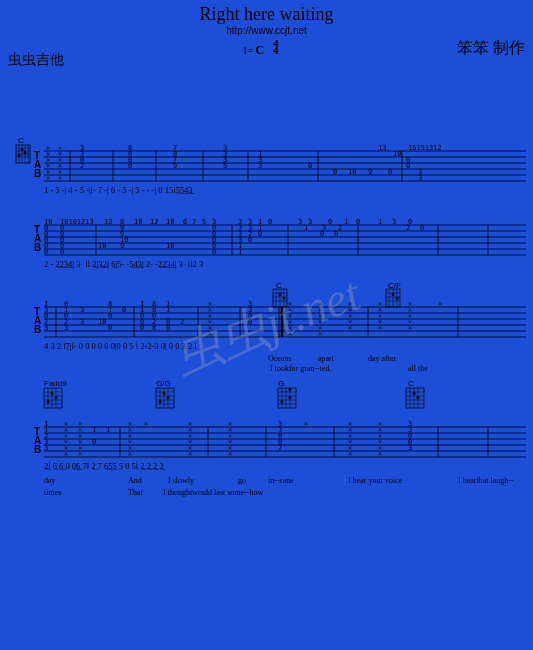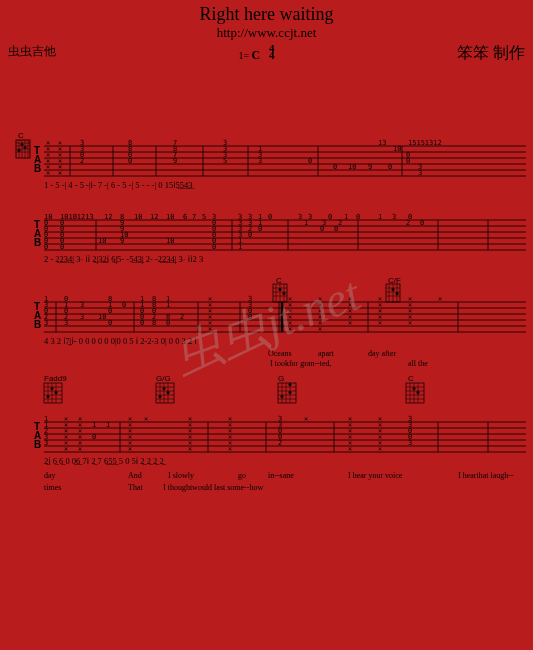--- a/index.html
+++ b/index.html
@@ -9,49 +9,49 @@
       background: #fff;
       font-family: 'Times New Roman', serif;
       overflow: hidden;
       position: relative;
     }
 
     .page {
       width: 533px;
       height: 650px;
       position: relative;
-      background: #b91c1c;
+      background: #1d4ed8;
       padding: 4px 8px;
     }
 
     .title-section {
       text-align: center;
       margin-bottom: 2px;
     }
 
     .title {
       font-size: 18px;
       font-weight: normal;
       font-family: 'Times New Roman', serif;
     }
 
     .subtitle {
-      font-size: 13px;
-      font-family: Liberation Serif, serif;
+      font-size: 10px;
+      font-family: Liberation Sans, sans-serif;
     }
 
     .top-info {
       display: flex;
       justify-content: space-between;
       align-items: flex-start;
       margin-bottom: 2px;
       font-size: 11px;
     }
 
-    .left-info { font-size: 12px; }
+    .left-info { font-size: 14px; margin-top: 13px; }
     .right-info { font-size: 16px; }
 
     .watermark {
       position: absolute;
       top: 50%;
       left: 50%;
       transform: translate(-50%, -50%) rotate(-20deg);
       font-size: 48px;
       color: rgba(180,180,180,0.3);
       font-style: italic;

